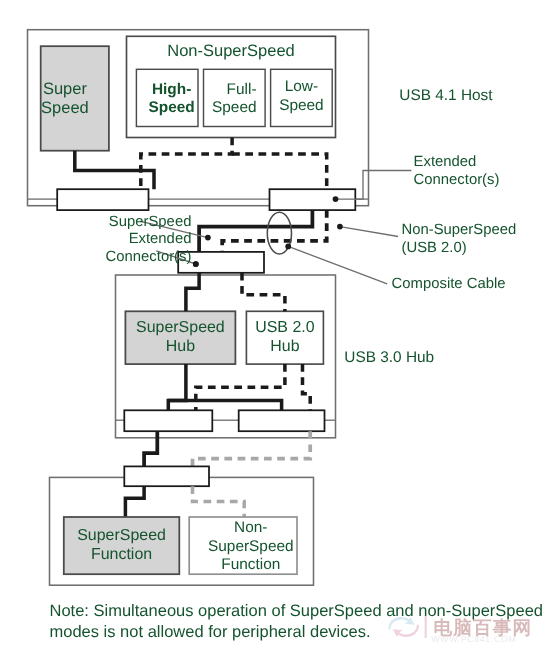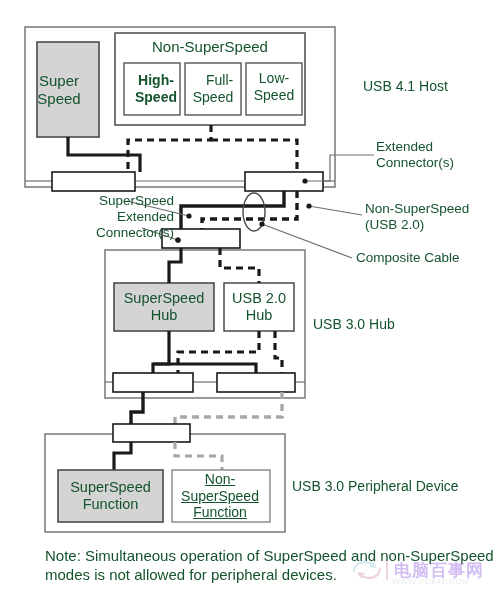--- a/index.html
+++ b/index.html
@@ -46,21 +46,21 @@
     text-align: center;
   }
   .wm {
     position: absolute;
     display: flex;
     align-items: center;
     opacity: 0.30;
   }
   .wm-cn {
     font-family: "DejaVu Sans", sans-serif;
-    color: #6d28d9;
+    color: #7f1d1d;
     font-size: 17px;
     letter-spacing: 1px;
     font-weight: bold;
   }
   .wm-url {
     font-family: "Liberation Sans", sans-serif;
     color: #b6b6c4;
     font-size: 8px;
     letter-spacing: 0.6px;
     position: absolute;
@@ -196,25 +196,24 @@
 Hub</div>
 
   <div class="txt boxlabel center" style="left:224px; top:283px; width:70px; height:48px; font-size:14.5px;">USB 2.0
 Hub</div>
 
   <div class="txt" style="left:313px; top:316px; font-size:14px;">USB 3.0 Hub</div>
 
   <div class="txt boxlabel center" style="left:58px; top:470px; width:105px; height:52px; font-size:14.5px;">SuperSpeed
 Function</div>
 
-  <div class="txt boxlabel center" style="left:172px; top:470px; width:96px; height:52px; font-size:14px;text-decoration:underline;">Non-
+  <div class="txt boxlabel center" style="left:172px; top:470px; width:112px; height:52px; font-size:14px;">Non-
 SuperSpeed
 Function</div>
 
-  <div class="txt" style="left:292px; top:478px; font-size:14px;">USB 3.0 Peripheral Device</div>
 
   <div class="txt" style="left:45px; top:546px; font-size:15px; line-height:1.28;">Note: Simultaneous operation of SuperSpeed and non-SuperSpeed
 modes is not allowed for peripheral devices.</div>
 
   <div class="wm" style="left:352px; top:558px;">
     <svg width="30" height="24" viewBox="0 0 30 24">
       <path d="M3 14 C3 6, 13 3, 19 7 L16 9 L25 10 L21 3 L20 5 C12 0, 1 4, 1 14 Z" fill="#7fb8d4"></path>
       <path d="M27 10 C27 18, 17 21, 11 17 L14 15 L5 14 L9 21 L10 19 C18 24, 29 20, 29 10 Z" fill="#c8739a"></path>
     </svg>
     <div class="wm-bar"></div>

